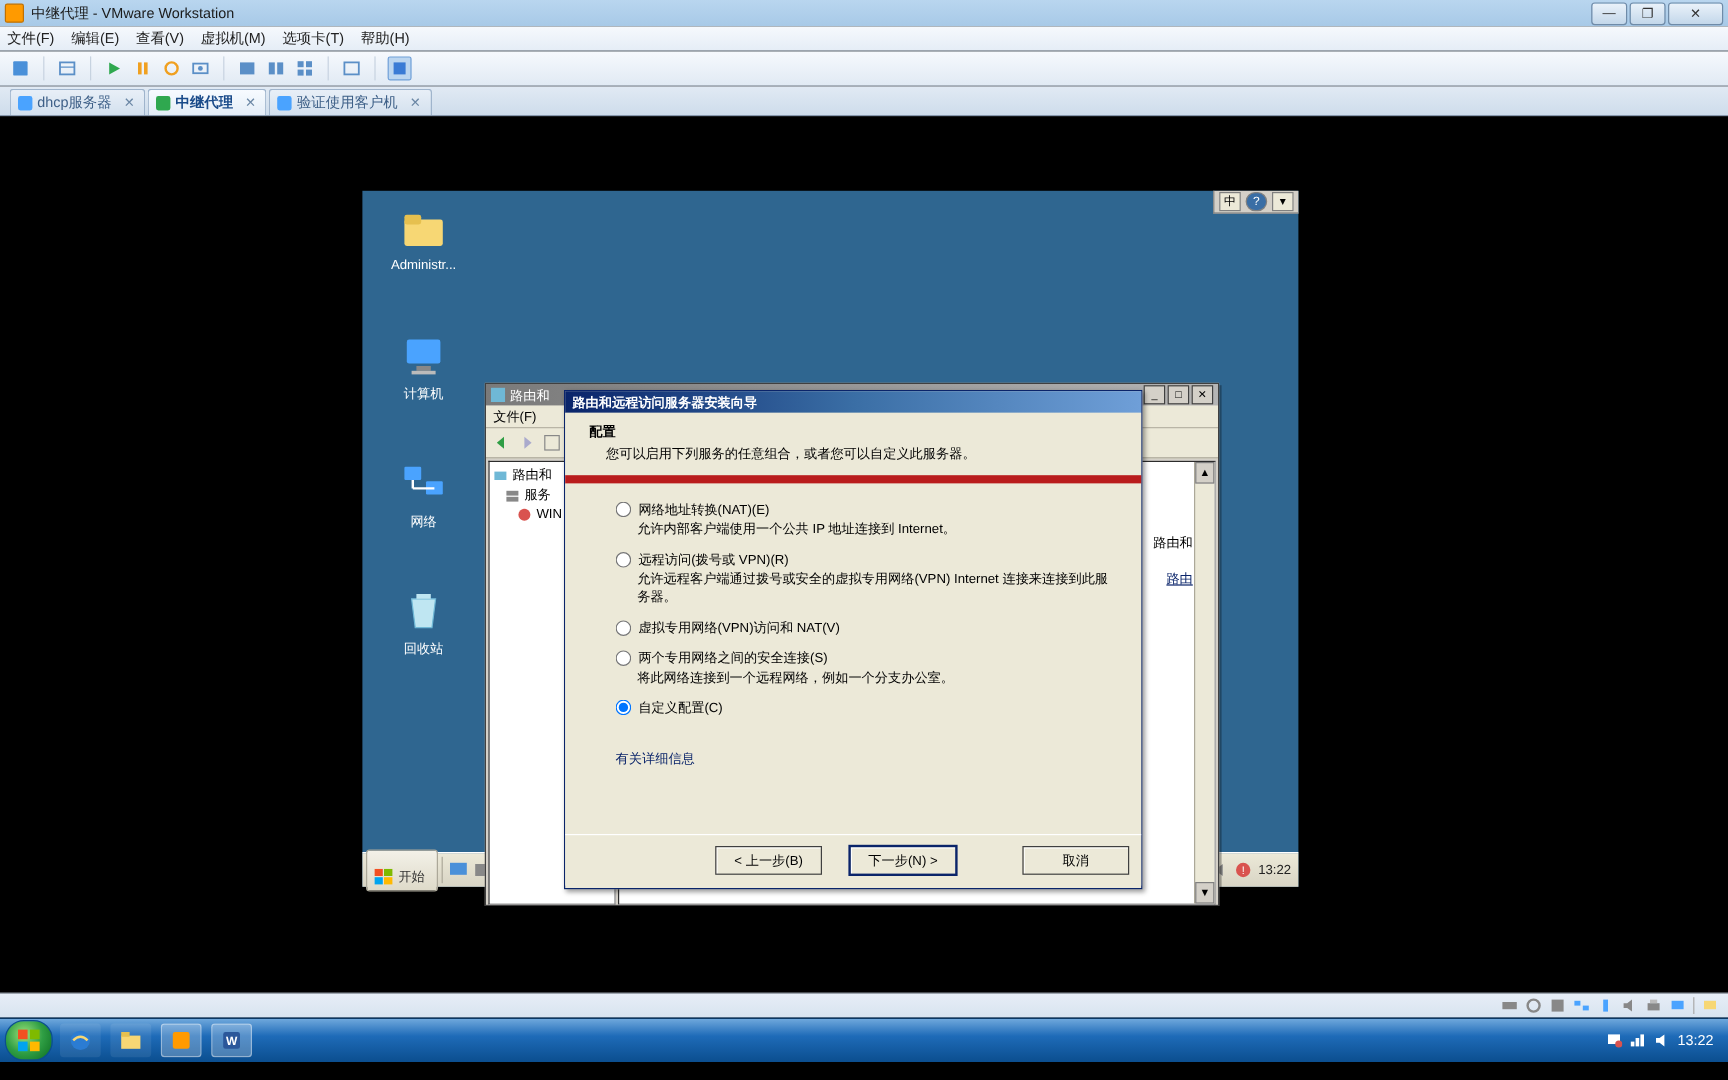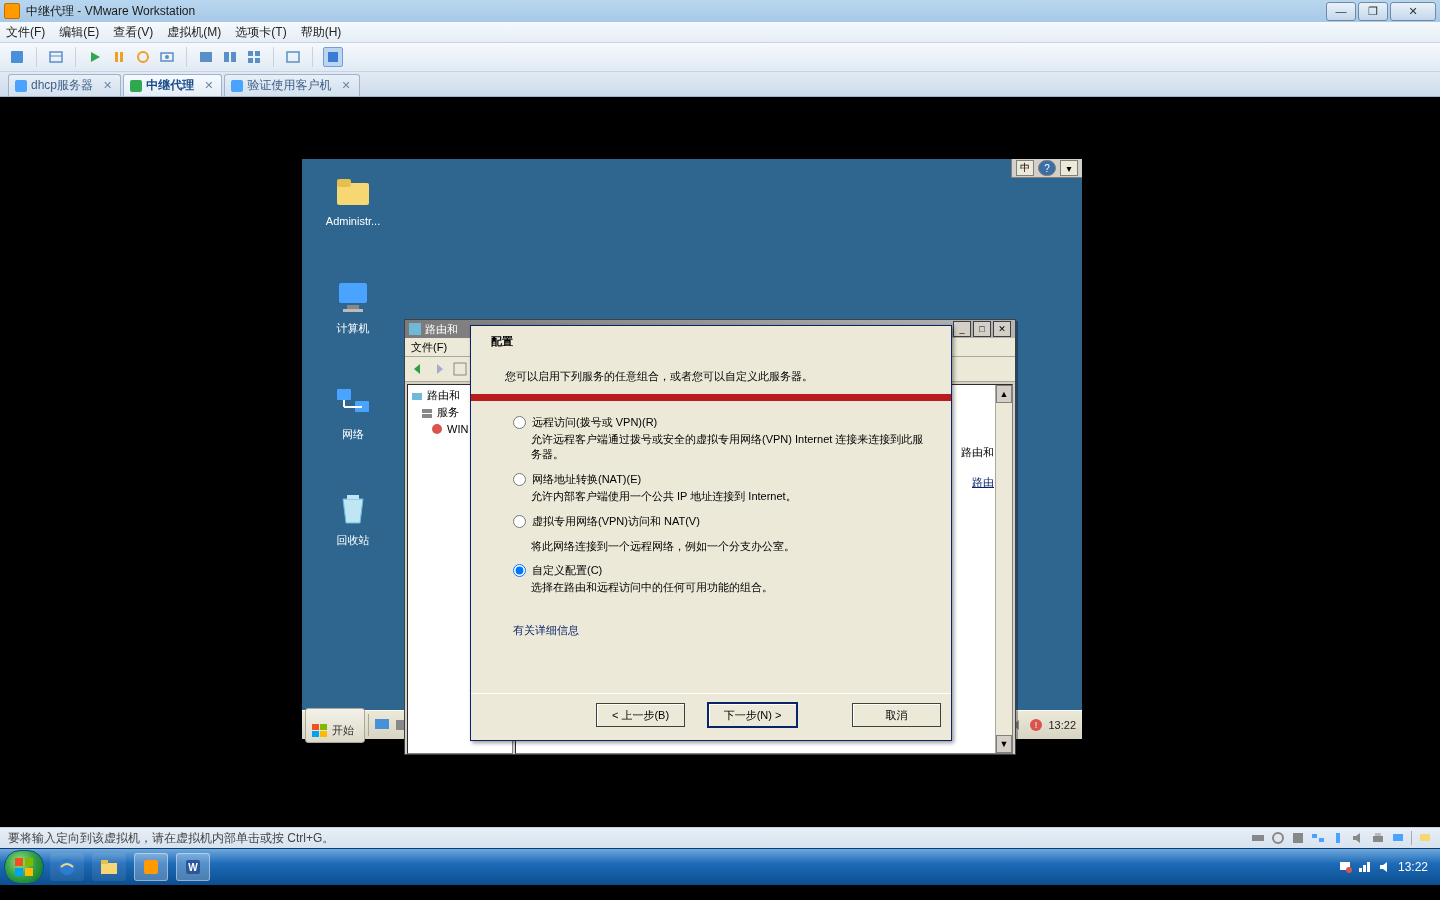--- a/index.html
+++ b/index.html
@@ -68,21 +68,21 @@
   .mmc-tree .node .ni{width:14px;height:14px;}
   .mmc-right{flex:1;background:#fff;border:1px inset #808080;margin:2px 2px 2px 0;position:relative;font-size:11px;padding:6px;}
   .mmc-right .scrollbar{position:absolute;right:0;top:0;bottom:0;width:16px;background:#ece9d8;border-left:1px solid #aca899;}
   .mmc-right .scrollbar .up,.mmc-right .scrollbar .down{height:16px;background:#d4d0c8;border:1px solid #808080;display:flex;align-items:center;justify-content:center;font-size:9px;}
   .mmc-right .scrollbar .down{position:absolute;bottom:0;left:0;right:0;}
   
   .wizard{position:absolute;left:470px;top:228px;width:480px;height:414px;background:#ece9d8;border:1px solid #0a246a;box-shadow:2px 2px 4px rgba(0,0,0,.4);font-family:Tahoma,SimSun,sans-serif;}
   .wiz-title{height:18px;background:linear-gradient(90deg,#0a246a,#3a6ea5,#6f9fd8);color:#fff;display:flex;align-items:center;padding:0 6px;font-size:11px;font-weight:bold;}
   .wiz-header{background:#ece9d8;padding:8px 16px 10px 20px;border-bottom:7px solid #b91c1c;}
   .wiz-header .h1{font-size:11px;font-weight:bold;color:#000;}
-  .wiz-header .h2{font-size:11px;color:#000;margin-left:14px;margin-top:20px;}
+  .wiz-header .h2{font-size:11px;color:#000;margin-left:14px;margin-top:4px;}
   .wiz-body{background:#ece9d8;padding:14px 26px 8px 42px;height:292px;box-sizing:border-box;overflow:hidden;font-size:11px;color:#000;}
   .opt{margin-bottom:10px;}
   .opt .row1{display:flex;align-items:flex-start;gap:6px;}
   .opt input[type=radio]{margin:1px 0 0 0;}
   .opt .lbl{font-size:11px;}
   .opt .desc{margin-left:18px;margin-top:2px;font-size:11px;color:#000;line-height:1.35;}
   .wiz-link{color:#0a246a;margin-top:18px;display:inline-block;font-size:11px;}
   .wiz-footer{height:42px;border-top:1px solid #fff;display:flex;align-items:center;justify-content:flex-end;padding:0 10px;gap:22px;background:#ece9d8;}
   .wiz-btn{min-width:75px;height:22px;background:#ece9d8;border:1px solid #404040;font-size:11px;display:flex;align-items:center;justify-content:center;padding:0 6px;box-shadow:inset 1px 1px 0 #fff;}
   .wiz-btn.default{border:2px solid #0a246a;box-shadow:inset 1px 1px 0 #fff;}
@@ -349,68 +349,73 @@
         <div style="position:absolute;right:18px;top:90px;"><a style="color:#0a246a;text-decoration:underline;">路由</a></div>
         <div class="scrollbar">
           <div class="up">▲</div>
           <div class="down">▼</div>
         </div>
       </div>
     </div>
   </div>
 
   <div class="wizard">
+    <div class="wiz-title">
+      <span>路由和远程访问服务器安装向导</span>
+    </div>
     <div class="wiz-header">
       <div class="h1">配置</div>
       <div class="h2">您可以启用下列服务的任意组合，或者您可以自定义此服务器。</div>
     </div>
     <div class="wiz-body">
       <div class="opt">
         <div class="row1">
             <input type="radio" name="cfg" style="">
-            <span class="lbl">远程访问(拨号或 VPN)(R)</span>
-          </div>
-        <div class="desc">允许远程客户端通过拨号或安全的虚拟专用网络(VPN) Internet 连接来连接到此服务器。</div>
+            <span class="lbl">网络地址转换(NAT)(E)</span>
+          </div>
+        <div class="desc">允许内部客户端使用一个公共 IP 地址连接到 Internet。</div>
       </div>
       <div class="opt">
         <div class="row1">
             <input type="radio" name="cfg" style="">
-            <span class="lbl">网络地址转换(NAT)(E)</span>
-          </div>
-        <div class="desc">允许内部客户端使用一个公共 IP 地址连接到 Internet。</div>
+            <span class="lbl">远程访问(拨号或 VPN)(R)</span>
+          </div>
+        <div class="desc">允许远程客户端通过拨号或安全的虚拟专用网络(VPN) Internet 连接来连接到此服务器。</div>
       </div>
       <div class="opt">
         <div class="row1">
             <input type="radio" name="cfg" style="">
             <span class="lbl">虚拟专用网络(VPN)访问和 NAT(V)</span>
           </div>
       </div>
       <div class="opt">
+        <div class="row1">
+            <input type="radio" name="cfg" style="">
+            <span class="lbl">两个专用网络之间的安全连接(S)</span>
+          </div>
         <div class="desc">将此网络连接到一个远程网络，例如一个分支办公室。</div>
       </div>
       <div class="opt">
         <div class="row1">
             <input type="radio" name="cfg" checked="" style="">
             <span class="lbl">自定义配置(C)</span>
           </div>
-        <div class="desc">选择在路由和远程访问中的任何可用功能的组合。</div>
       </div>
       <a class="wiz-link">有关详细信息</a>
     </div>
     <div class="wiz-footer">
       <div class="wiz-btn">&lt; 上一步(B)</div>
       <div class="wiz-btn default">下一步(N) &gt;</div>
       <div style="width:10px;"></div>
       <div class="wiz-btn">取消</div>
     </div>
   </div>
 </div>
 
 <div class="vm-statusbar">
-  <span>要将输入定向到该虚拟机，请在虚拟机内部单击或按 Ctrl+G。</span>
   <div class="spacer"></div>
   <div class="tray-icons">
     <svg class="tray-i" viewBox="0 0 14 14">
         <rect x="1" y="4" width="12" height="6" fill="#888"></rect>
       </svg>
     <svg class="tray-i" viewBox="0 0 14 14">
         <circle cx="7" cy="7" r="5" fill="none" stroke="#888" stroke-width="2"></circle>
       </svg>
     <svg class="tray-i" viewBox="0 0 14 14">
         <rect x="2" y="2" width="10" height="10" fill="#888"></rect>

